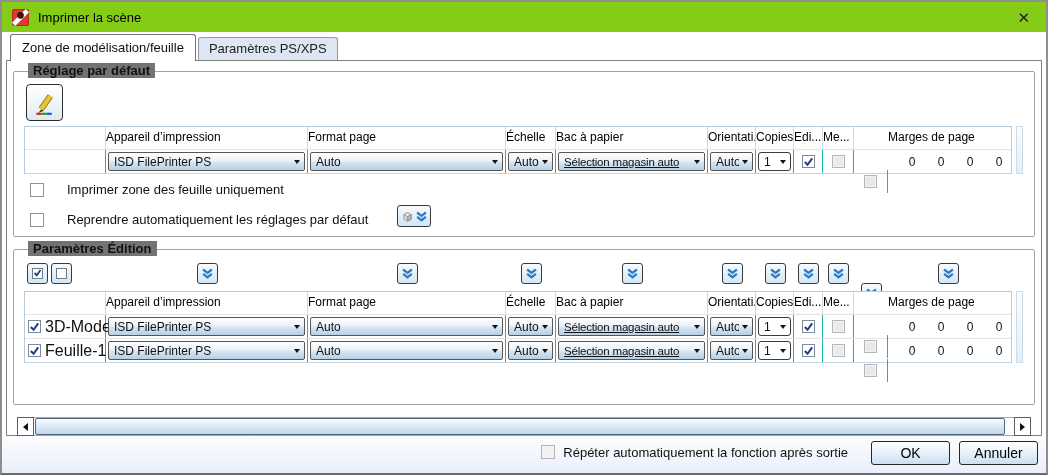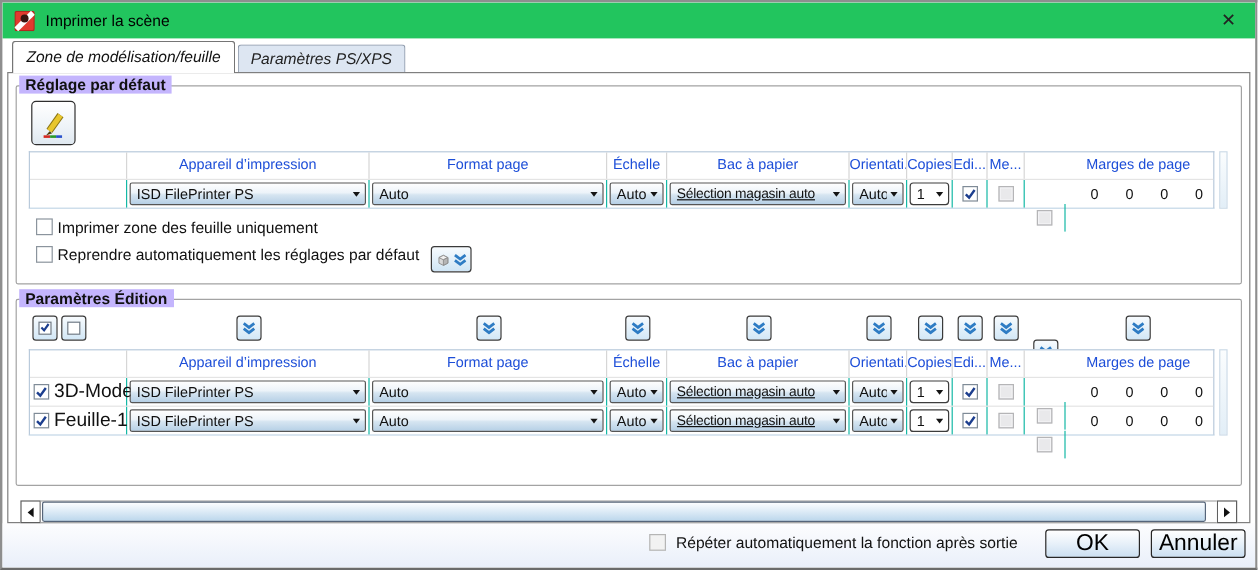--- a/index.html
+++ b/index.html
@@ -3,55 +3,55 @@
 <meta charset="utf-8">
 <style>
   * { box-sizing: border-box; margin: 0; padding: 0; }
   html,body { width:1048px; height:475px; }
   body { font-family:"Liberation Sans", sans-serif; color:#111; background:#fff; }
 
   .window { width:1048px; height:475px; border:2px solid #8e8e8e; border-bottom-color:#6b6b6b;
             background:#fff; display:flex; flex-direction:column; overflow:hidden; }
 
   
-  .titlebar { height:30px; display:flex; align-items:center; padding:0 10px; background:#22c55e; flex:0 0 auto; }
+  .titlebar { height:30px; display:flex; align-items:center; padding:0 10px; background:#84cc16; flex:0 0 auto; }
   .appicon { width:17px; height:17px; margin-right:9px; flex:0 0 auto; }
   .title { font-size:13px; color:#000; flex:1; }
   .closex { font-size:15px; color:#222; padding:0 6px; cursor:default; line-height:1; }
 
   
-  .tabs { height:28px; display:flex; align-items:flex-end; padding-left:8px; position:relative; z-index:2; flex:0 0 auto;font-style:italic; }
+  .tabs { height:28px; display:flex; align-items:flex-end; padding-left:8px; position:relative; z-index:2; flex:0 0 auto; }
   .tab { font-size:13px; white-space:nowrap; border-radius:3px 3px 0 0; }
   .tab.active { background:#fff; border:1px solid #757575; border-bottom:none; padding:5px 11px 6px; margin-bottom:-1px; z-index:3; }
   .tab.inactive { background:#dde6f2; border:1px solid #8e9aab; border-bottom:none; padding:3px 10px 4px; margin-left:2px; color:#222; }
 
   
   .tabpage { margin:0 4px; border:1px solid #7f7f7f; background:#fff; height:376px; flex:0 0 auto; position:relative; }
 
   
   .group { position:relative; border:1px solid #a3a3a3; border-radius:2px; margin:10px 6px 0; padding:10px 10px 6px; }
-  .group-label { position:absolute; top:-9px; left:2px; background:#c4b5fd; padding:0 5px; font-size:13px; font-weight:bold; }
+  .group-label { position:absolute; top:-9px; left:14px; background:#737373; padding:0 5px; font-size:13px; font-weight:bold; }
   .group1 { height:166px; }
   .group2 { height:156px; margin-top:12px; }
 
   
   .tool36 { width:37px; height:37px; border:1px solid #2e2e2e; border-radius:4px;
             background:linear-gradient(#ffffff,#eef3f8 60%,#dfe8f0); display:flex; align-items:center; justify-content:center; margin:2px 0 5px 2px; }
   .sqbtn { width:21px; height:21px; border:1px solid #3a3a3a; border-radius:3px;
            background:linear-gradient(#f7fbfe,#d2e7f6); display:flex; align-items:center; justify-content:center; }
   .applybtn { width:34px; height:22px; border:1px solid #3a3a3a; border-radius:3px; margin-left:6px;
            background:linear-gradient(#f7fbfe,#cfe5f5); display:flex; align-items:center; justify-content:center; gap:2px; }
 
   
   .tablewrap { display:flex; align-items:stretch; }
   .grid { width:988px; border:1px solid #b9cadb; border-bottom-color:#c2d6e6; background:#fff; }
   .vstrip { width:7px; margin-left:4px; border:1px solid #ccdbe8; background:linear-gradient(#fbfdfe,#e2eef7); }
   .grid-head { display:flex; height:22px; }
-  .hc { font-size:12px; line-height:21px; text-align:center; border-right:1px solid #d6d6d6;
-        white-space:nowrap; overflow:hidden; color:#1d4ed8; }
+  .hc { font-size:12px; line-height:21px; text-align:left; border-right:1px solid #d6d6d6;
+        white-space:nowrap; overflow:hidden; color:#000000; }
   .hc:last-child { border-right:none; }
   .grid-row { display:flex; height:24px; border-top:1px solid #e4e4e4; align-items:center; }
   .bc { height:100%; display:flex; align-items:center; justify-content:center; border-right:1px solid #14b8a6; }
   .bc:last-child { border-right:none; }
   .c0{width:81px;} .c1{width:202px;} .c2{width:198px;} .c3{width:50px;} .c4{width:152px;}
   .c5{width:48px;} .c6{width:38px;} .c7{width:29px;} .c8{width:31px;} .c9{width:34px;margin-top:40px;} .c10{width:121px;}
 
   .rowlabel { justify-content:flex-start; padding-left:3px; gap:4px; font-size:16px; white-space:nowrap; }
 
   
@@ -63,21 +63,21 @@
   .combo.white { background:#fff; border-radius:3px; border-color:#3c3c3c; }
   .arrowdn { width:0; height:0; border-left:3.5px solid transparent; border-right:3.5px solid transparent;
              border-top:4px solid #141414; margin-left:3px; flex:0 0 auto; }
 
   
   .cbx { width:13px; height:13px; border:1px solid #7f8b97; background:#fff;
          display:inline-flex; align-items:center; justify-content:center; flex:0 0 auto; }
   .cbx.dis { background:#e9e9eb; border-color:#b5b5b7; box-shadow:inset 0 0 0 1px #f4f4f6; }
   .cbx svg { width:12px; height:12px; }
 
-  .checkline { display:flex; align-items:flex-start; gap:4px; margin:8px 0 0 6px; font-size:13px; }
+  .checkline { display:flex; align-items:flex-end; gap:23px; margin:8px 0 0 6px; font-size:13px; }
   .cbx14 { width:14px; height:14px; border:1px solid #8b949d; background:#fff; flex:0 0 auto; }
   .cbx14.gray { border-color:#b5b5b5; background:#f2f2f2; }
 
   
   .chevrow { display:flex; height:22px; margin:2px 0 7px 1px; align-items:center; }
   .chevrow .cell { display:flex; align-items:center; justify-content:center; }
   .chevrow .c0 { justify-content:flex-start; gap:3px; padding-left:2px; }
   .minibox { width:11px; height:11px; border:1px solid #6f7a86; background:#fff; display:flex; align-items:center; justify-content:center; }
   .minibox svg { width:10px; height:10px; }
 
@@ -91,21 +91,21 @@
   .tri-r { width:0;height:0;border-top:4px solid transparent;border-bottom:4px solid transparent;border-left:5px solid #111; }
   .strack { flex:1; border-top:1px solid #a8a8a8; border-bottom:1px solid #a8a8a8; background:#fdfdfd; position:relative; }
   .sthumb { position:absolute; left:1px; top:0; bottom:0; width:calc(100% - 10px);
             border:1px solid #55657a; border-radius:2px;
             background:linear-gradient(#fbfdff,#e2eef8 40%,#bcd7ec); }
 
   
   .footer { flex:1; background:linear-gradient(#fdfdfe,#e9effa); display:flex; align-items:center;
             justify-content:flex-end; gap:9px; padding:0 8px 4px 0; }
   .repeat { display:flex; gap:8px; font-size:13px; margin-right:14px; }
-  .btn { min-width:79px; height:24px; border:1px solid #262626; border-radius:3px; font-size:19px;
+  .btn { min-width:79px; height:24px; border:1px solid #262626; border-radius:3px; font-size:14px;
          font-family:"Liberation Sans",sans-serif; background:linear-gradient(#ffffff,#eaf2fa 45%,#cbdff1); }
 </style>
 </head>
 <body>
 
 <div class="window">
 
   <div class="titlebar">
     <svg class="appicon" viewBox="0 0 16 16">
       <rect x="0.5" y="0.5" width="15" height="15" rx="1.5" fill="#e03a2f" stroke="#b02a20"></rect>

